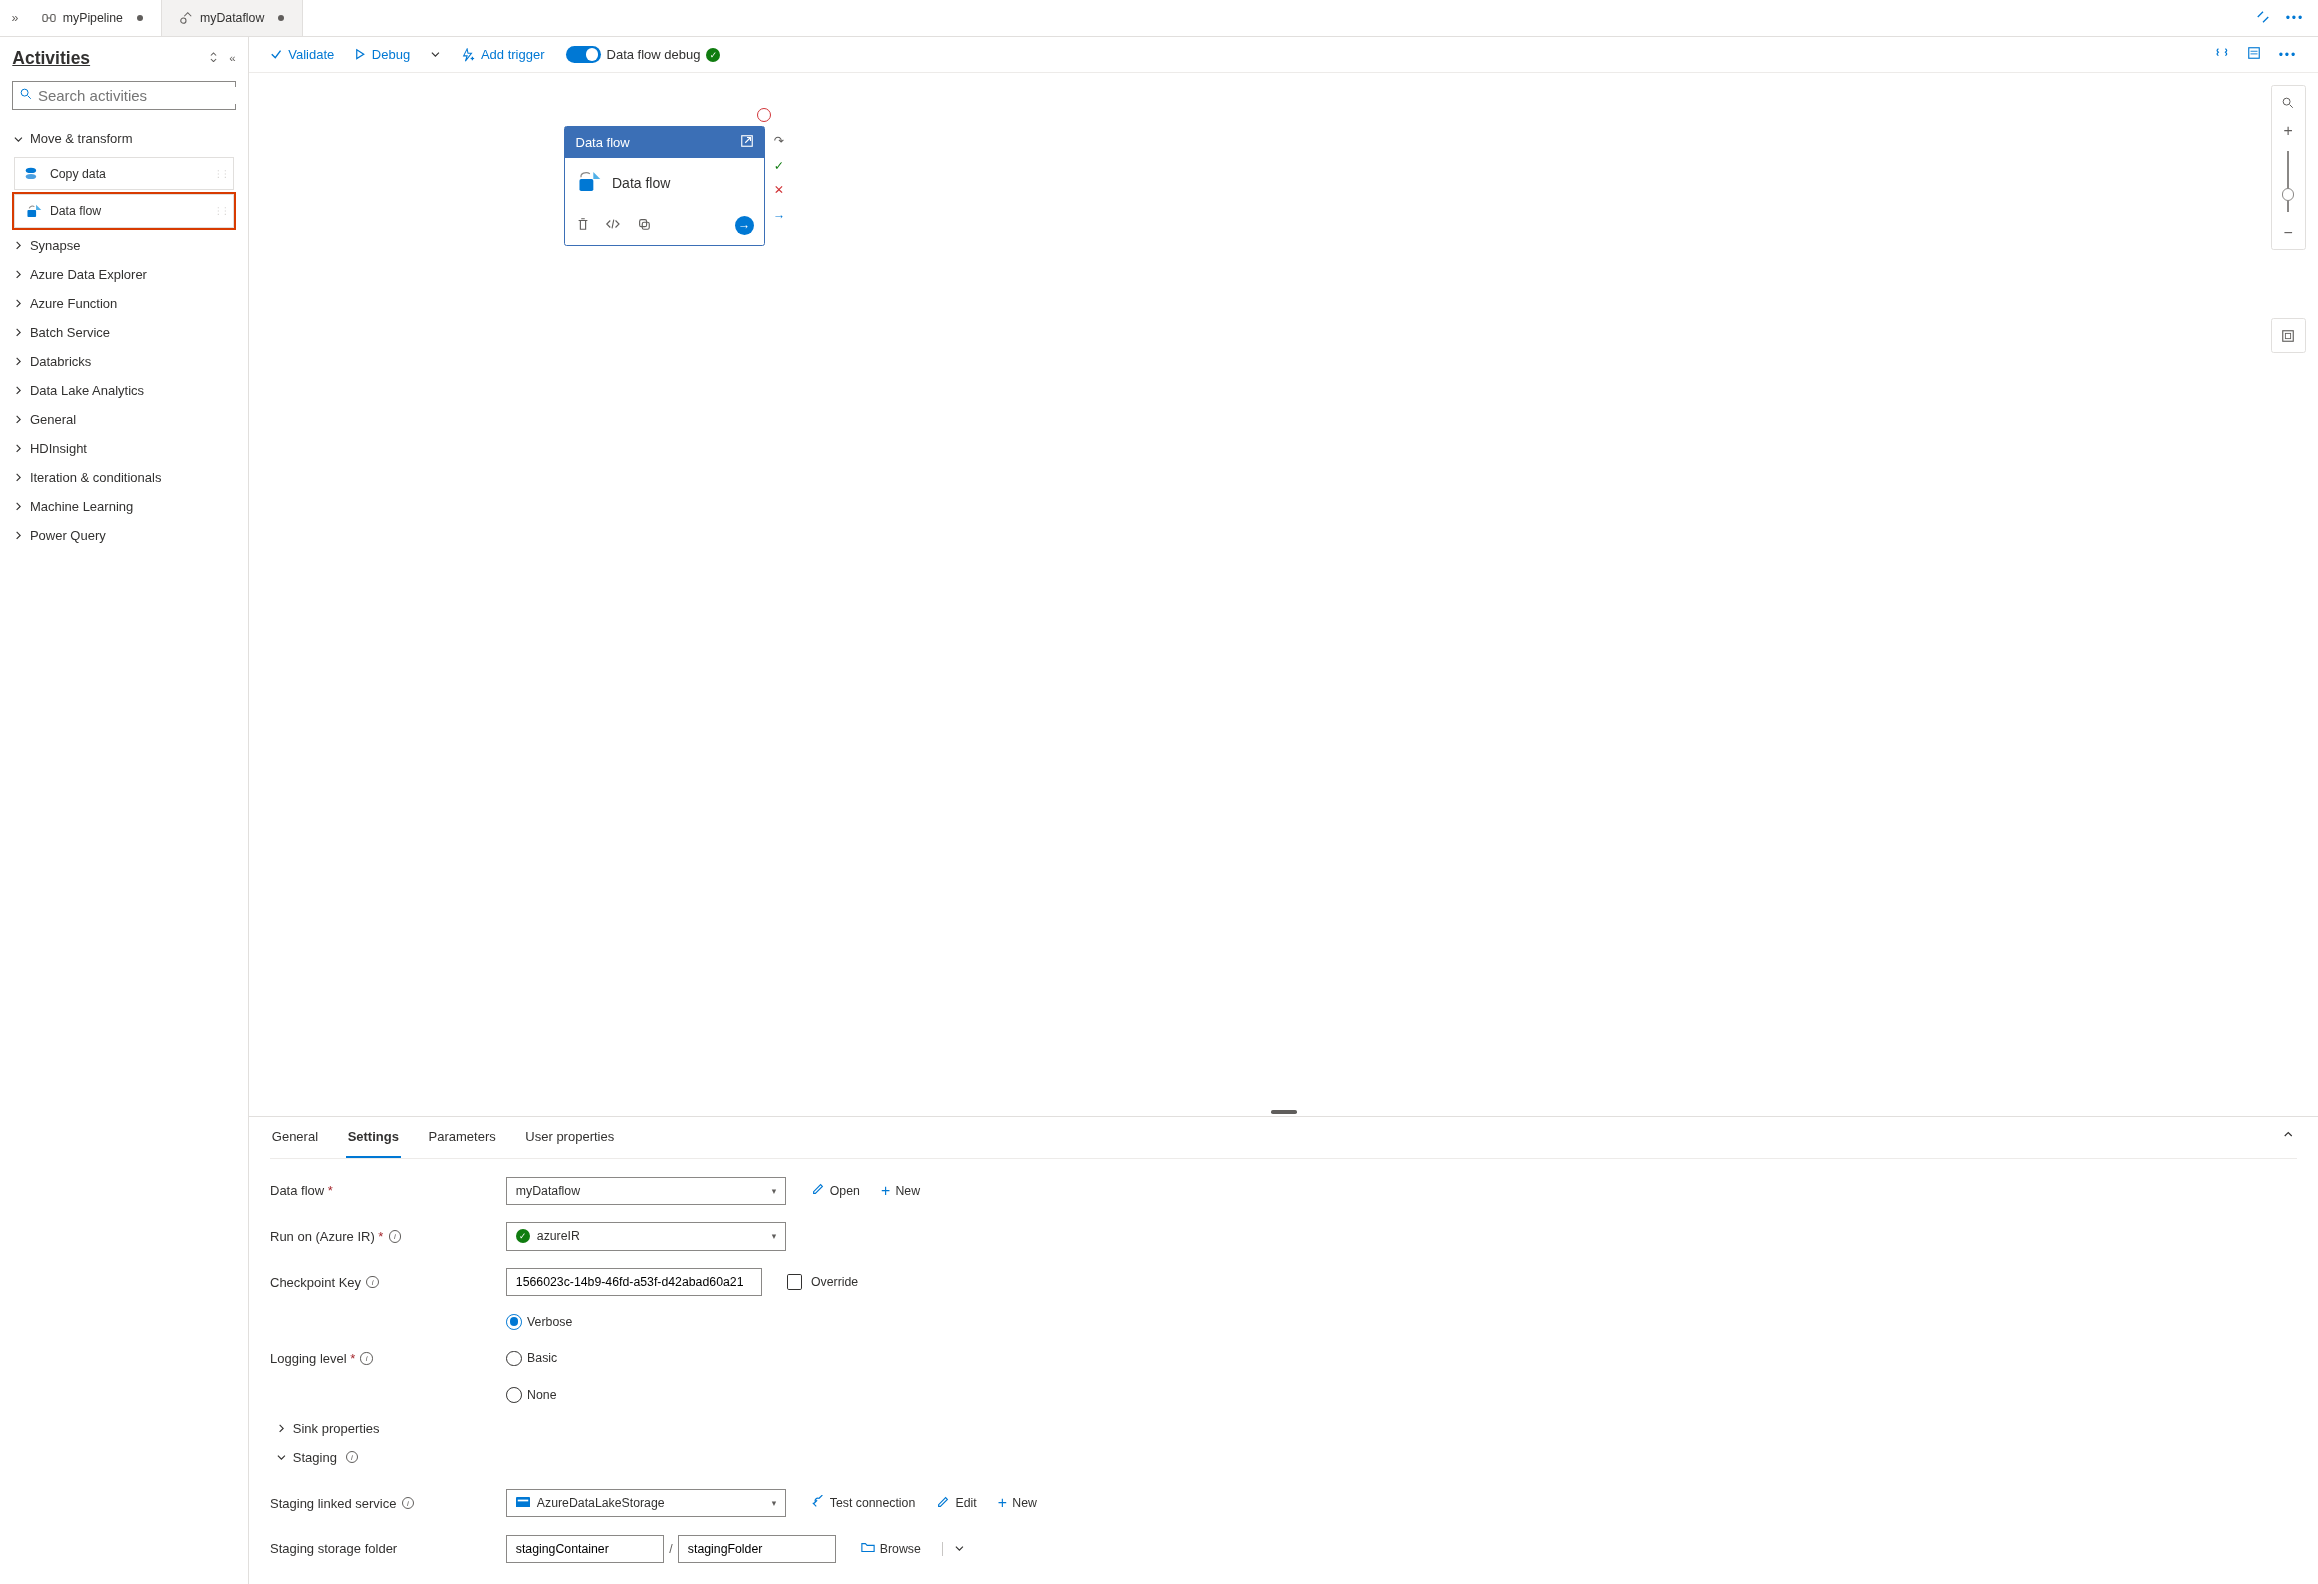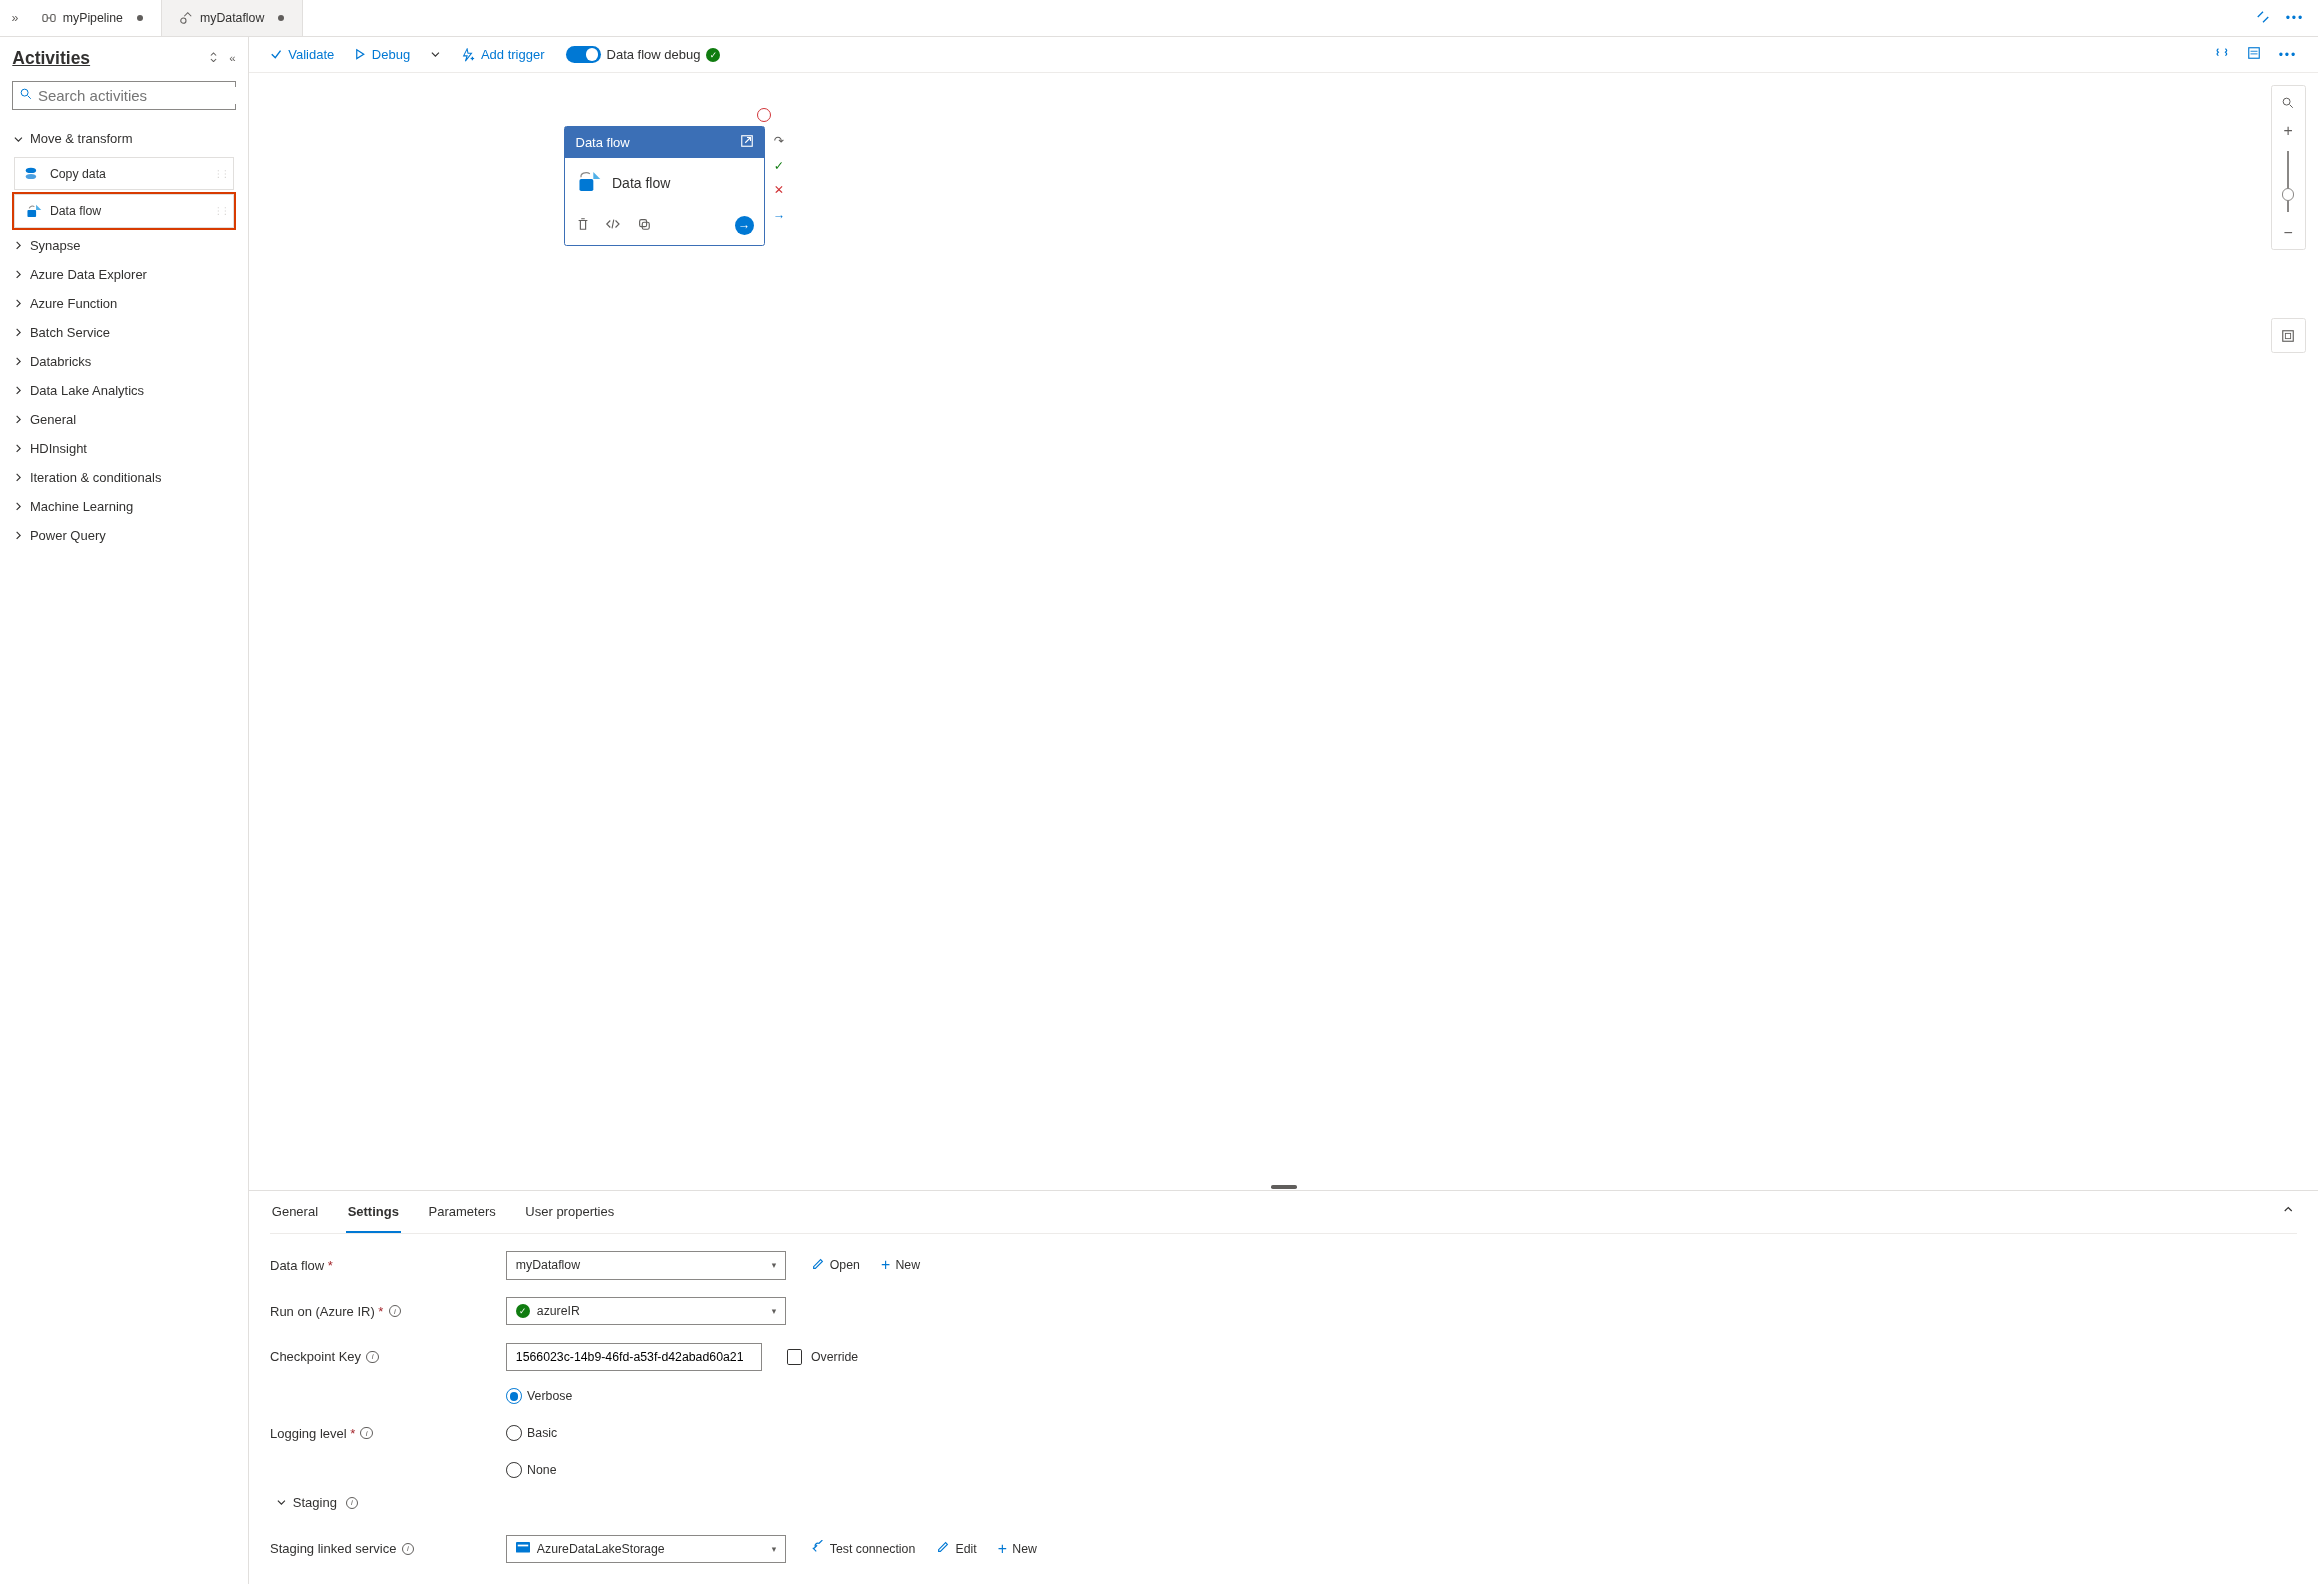--- a/index.html
+++ b/index.html
@@ -459,20 +459,26 @@
             <label class="radio">
                 <span class="radio-dot"></span>
                 <span>None</span>
               </label>
           </div>
         </div>
 
         <div class="sub-section">
           <div class="sub-row">
             <svg width="8.8" height="8.8" viewBox="0 0 10 10">
+                <path d="M3 1 L7 5 L3 9" stroke="#323130" stroke-width="1.3" fill="none"></path>
+              </svg>
+            <span>Sink properties</span>
+          </div>
+          <div class="sub-row">
+            <svg width="8.8" height="8.8" viewBox="0 0 10 10">
                 <path d="M1 3 L5 7 L9 3" stroke="#323130" stroke-width="1.3" fill="none"></path>
               </svg>
             <span>Staging</span>
             <span class="info-i">i</span>
           </div>
         </div>
 
         <div class="form-row">
           <div class="form-label">
               <span>Staging linked service</span> 
@@ -501,18 +507,39 @@
                   </svg></span>
                 <span>Edit</span>
               </div>
             <div class="action-link">
                 <span class="aicon" style="font-size:15.8px;">+</span>
                 <span>New</span>
               </div>
           </div>
         </div>
 
+        <div class="form-row">
+          <div class="form-label">
+              <span>Staging storage folder</span>
+            </div>
+          <div class="path-group">
+            <input class="textin" style="width: 158px;" value="stagingContainer">
+            <span class="path-slash">/</span>
+            <input class="textin" style="width: 158px;" value="stagingFolder">
+          </div>
+          <div class="actions">
+            <div class="action-link">
+                <span class="aicon"><svg width="14" height="12.3" viewBox="0 0 16 14">
+                    <path d="M1 3 L1 12 L15 12 L15 5 L7 5 L5 3 Z" stroke="#0078d4" stroke-width="1.3" fill="none"></path>
+                  </svg></span>
+                <span>Browse</span>
+              </div>
+            <span style="border-left:0.9px solid #c8c6c4;padding-left:12.3px;"><svg width="8.8" height="8.8" viewBox="0 0 10 10">
+                  <path d="M1 3 L5 7 L9 3" stroke="#323130" stroke-width="1.3" fill="none"></path>
+                </svg></span>
+          </div>
+        </div>
 
       </div>
     </div>
   </div>
 </div>
 
 
 </body></html>

